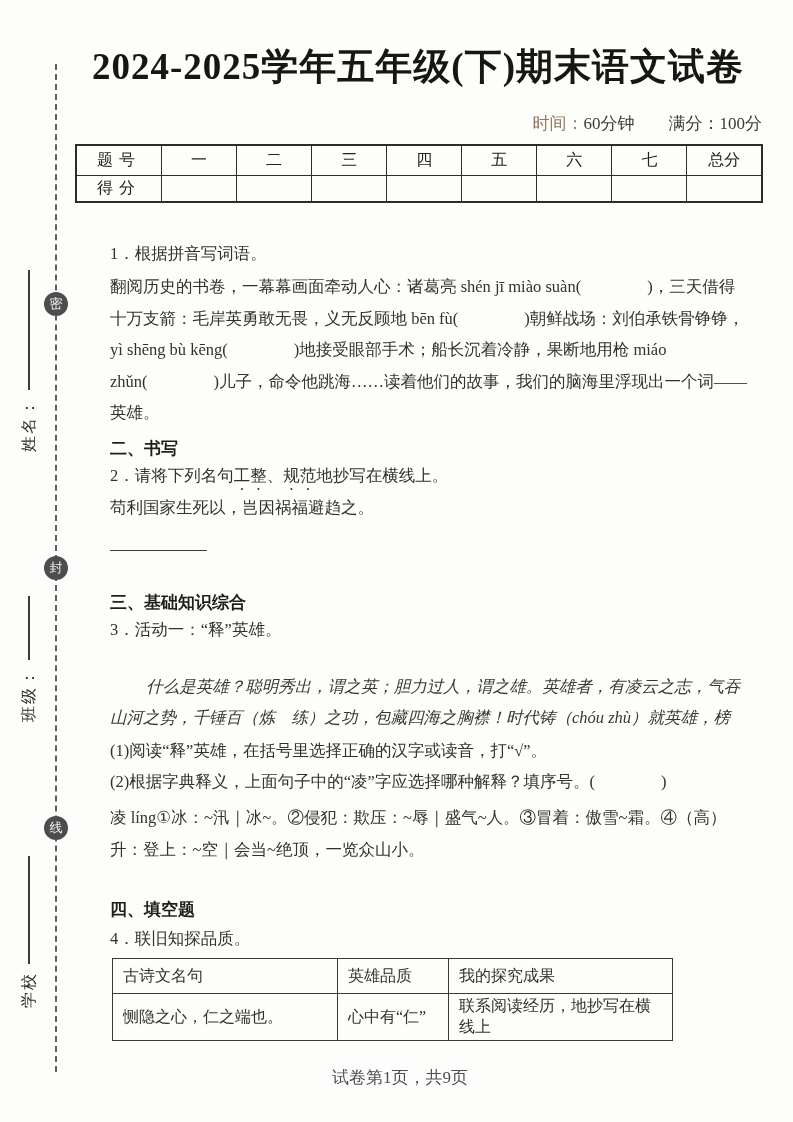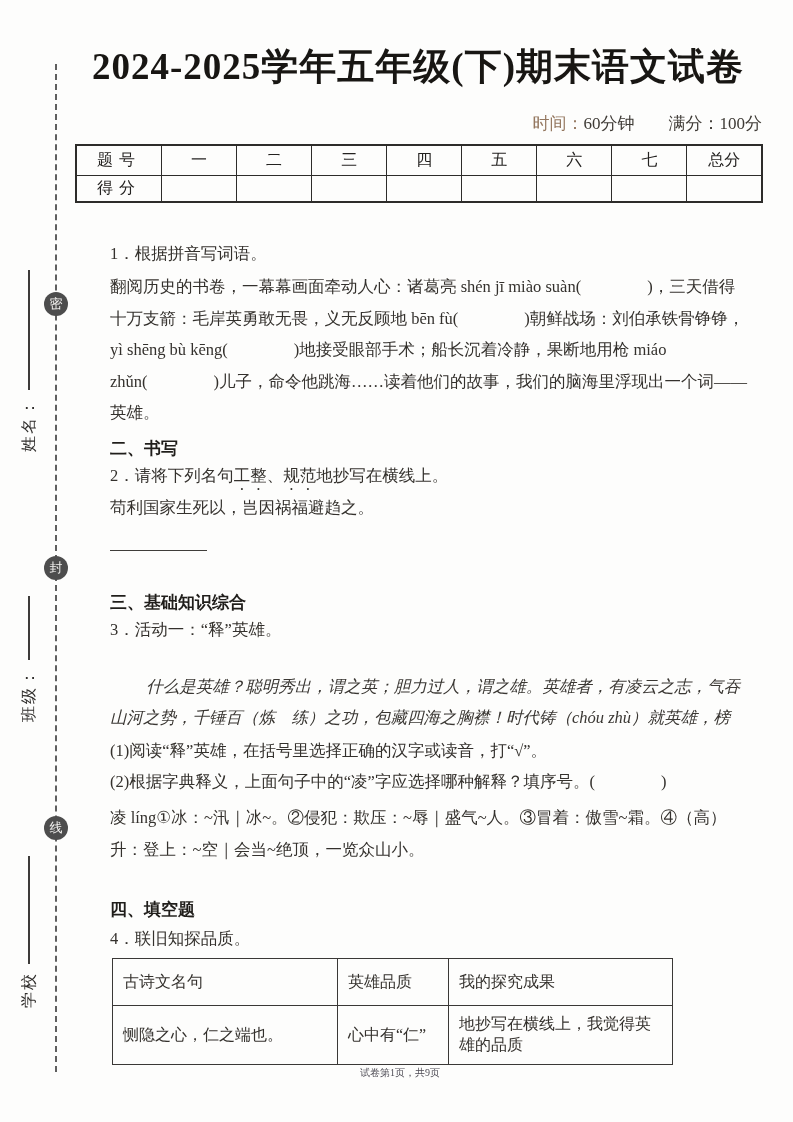--- a/index.html
+++ b/index.html
@@ -54,26 +54,26 @@
   .para.kai .ind { text-indent:2.2em;margin-top:24px; }
   .emph { -webkit-text-emphasis:filled dot #34312d; -webkit-text-emphasis-position:under left;
           text-emphasis:filled dot #34312d; text-emphasis-position:under left; }
   .write-line { position:absolute; top:550px; left:110px; width:97px; height:0; border-top:1.6px solid #3f3d3a; }
 
   
   table.explore {
     position:absolute; top:958px; left:112px; width:560px;
     border-collapse:collapse; table-layout:fixed; font-size:16px; color:#34312d;
   }
-  table.explore td { border:1.5px solid #3a3836; padding:8px 10px; vertical-align:middle; }
+  table.explore td { border:1.5px solid #3a3836; padding:2px 10px; vertical-align:middle; }
   table.explore col.c1 { width:225px; } table.explore col.c2 { width:111px; } table.explore col.c3 { width:224px; }
   table.explore tr.hrow td { height:30px; }
   table.explore tr.drow td { height:34px; }
 
-  .footer { position:absolute; top:1066px; left:70px; width:660px; text-align:center; font-size:10px; color:#4e4c55; }
+  .footer { position:absolute; top:1066px; left:70px; width:660px; text-align:center; font-size:17px; color:#4e4c55; }
 </style>
 </head>
 <body>
 
 <div class="page">
 
   <div class="seal-line"></div>
   <div class="seal-circle c1">密</div>
   <div class="seal-circle c2">封</div>
   <div class="seal-circle c3">线</div>
@@ -162,20 +162,20 @@
       </colgroup>
     <tbody>
         <tr class="hrow">
       <td>古诗文名句</td>
       <td>英雄品质</td>
       <td>我的探究成果</td>
     </tr>
     <tr class="drow">
       <td>恻隐之心，仁之端也。</td>
       <td>心中有“仁”</td>
-      <td>地抄写在横线上，我觉得英雄的品质</td>
+      <td>联系阅读经历，地抄写在横线上</td>
     </tr>
   </tbody>
     </table>
 
   <div class="footer">试卷第1页，共9页</div>
 
 </div>
 
 </body></html>

